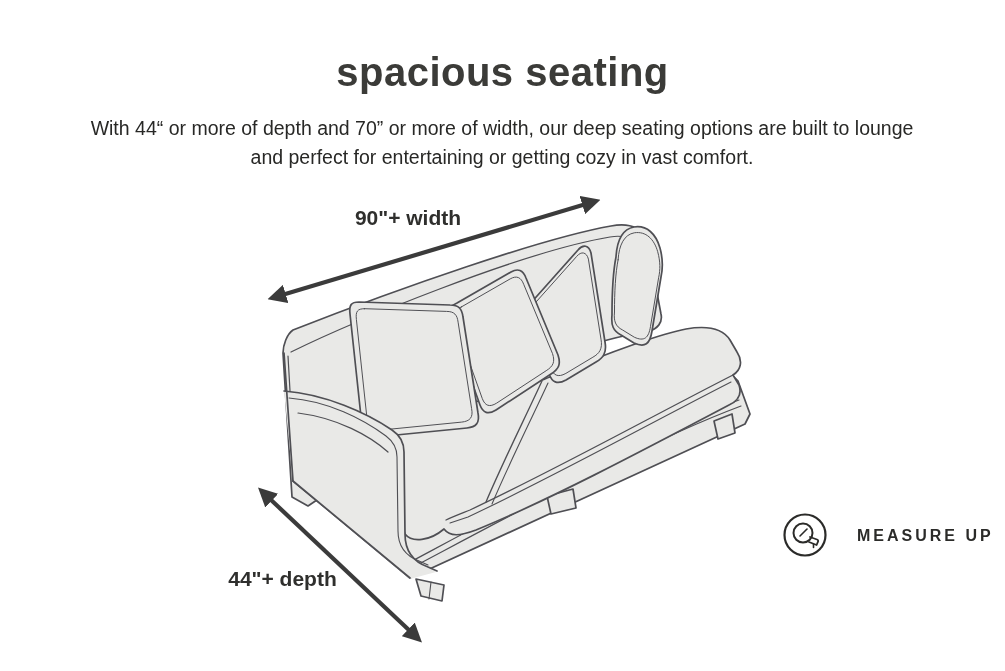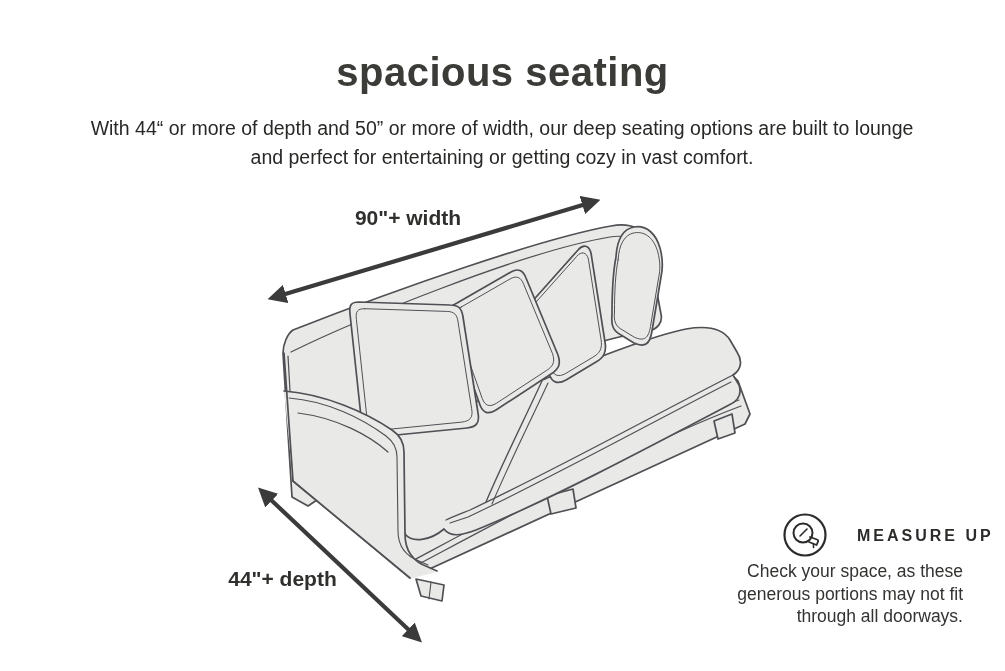--- a/index.html
+++ b/index.html
@@ -30,21 +30,21 @@
     font-size:17.5px;line-height:22.5px;color:#333331;white-space:pre-line;
   }
   .measure-icon{position:absolute;left:781px;top:511px;}
 </style>
 </head>
 <body>
 
 <div class="canvas">
 
   <div class="title">spacious seating</div>
-  <div class="subtitle">With 44“ or more of depth and 50” or more of width, our deep seating options are built to lounge
+  <div class="subtitle">With 44“ or more of depth and 70” or more of width, our deep seating options are built to lounge
 and perfect for entertaining or getting cozy in vast comfort.</div>
 
   <svg class="sofa-svg" width="1005" height="671" viewBox="0 0 1005 671">
     <defs>
       <marker id="ah" viewBox="0 0 10 10" refX="2" refY="5" markerWidth="4.5" markerHeight="4.5" orient="auto-start-reverse">
         <path d="M0,0 L10,5 L0,10 Z" fill="#3b3b3b"></path>
       </marker>
     </defs>
 
     <g stroke="#4f4f54" stroke-width="1.7" fill="#e9e9e7" stroke-linejoin="round" stroke-linecap="round">
@@ -126,17 +126,14 @@
   <svg class="measure-icon" width="48" height="48" viewBox="0 0 48 48">
     <g stroke="#2b2b29" fill="none" stroke-linejoin="round" stroke-linecap="round">
       <circle cx="24" cy="24" r="20.5" stroke-width="2.2"></circle>
       <circle cx="22" cy="22" r="9.5" stroke-width="2"></circle>
       <path d="M 19,25 L 26,18" stroke-width="1.6"></path>
       <path d="M 29,26 L 36,28.5 Q 37.6,29.1 37,30.6 L 35.6,34 L 28,31" stroke-width="1.8"></path>
       <path d="M 32.5,33.5 L 32.5,36.5" stroke-width="1.6"></path>
     </g>
   </svg>
   <div class="measure-title">MEASURE UP</div>
-  <div class="measure-body">Check your space, as these
-generous portions may not fit
-through all doorways.</div>
 
 </div>
 
 </body></html>

